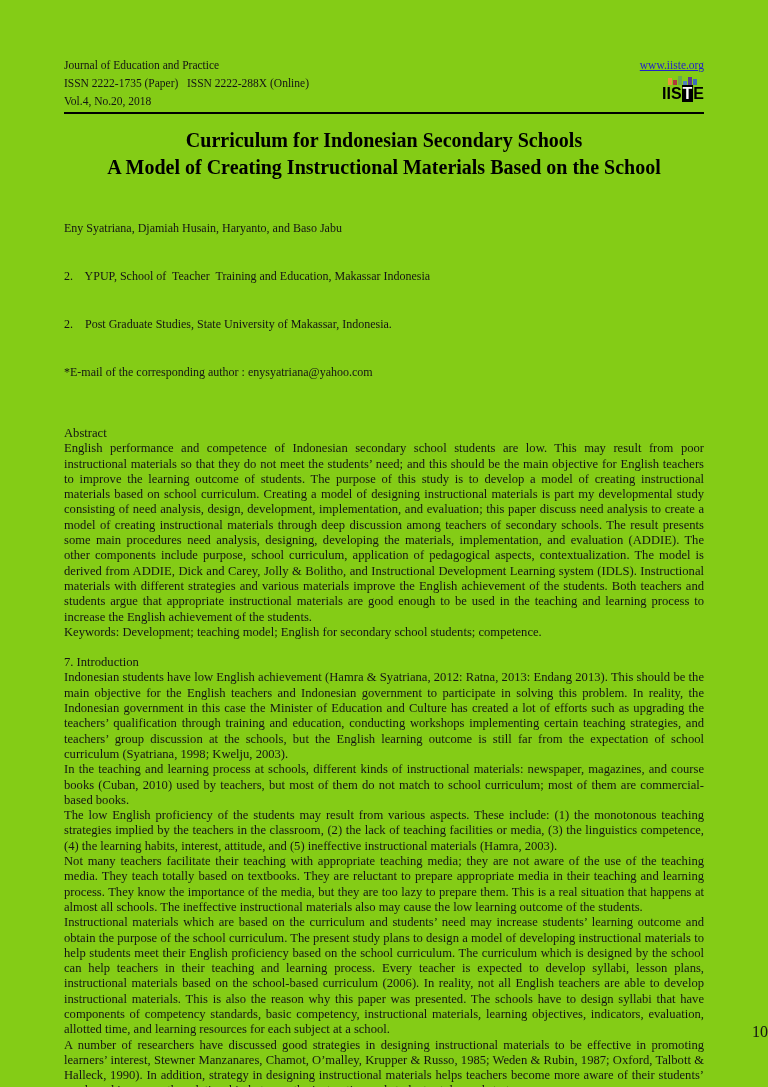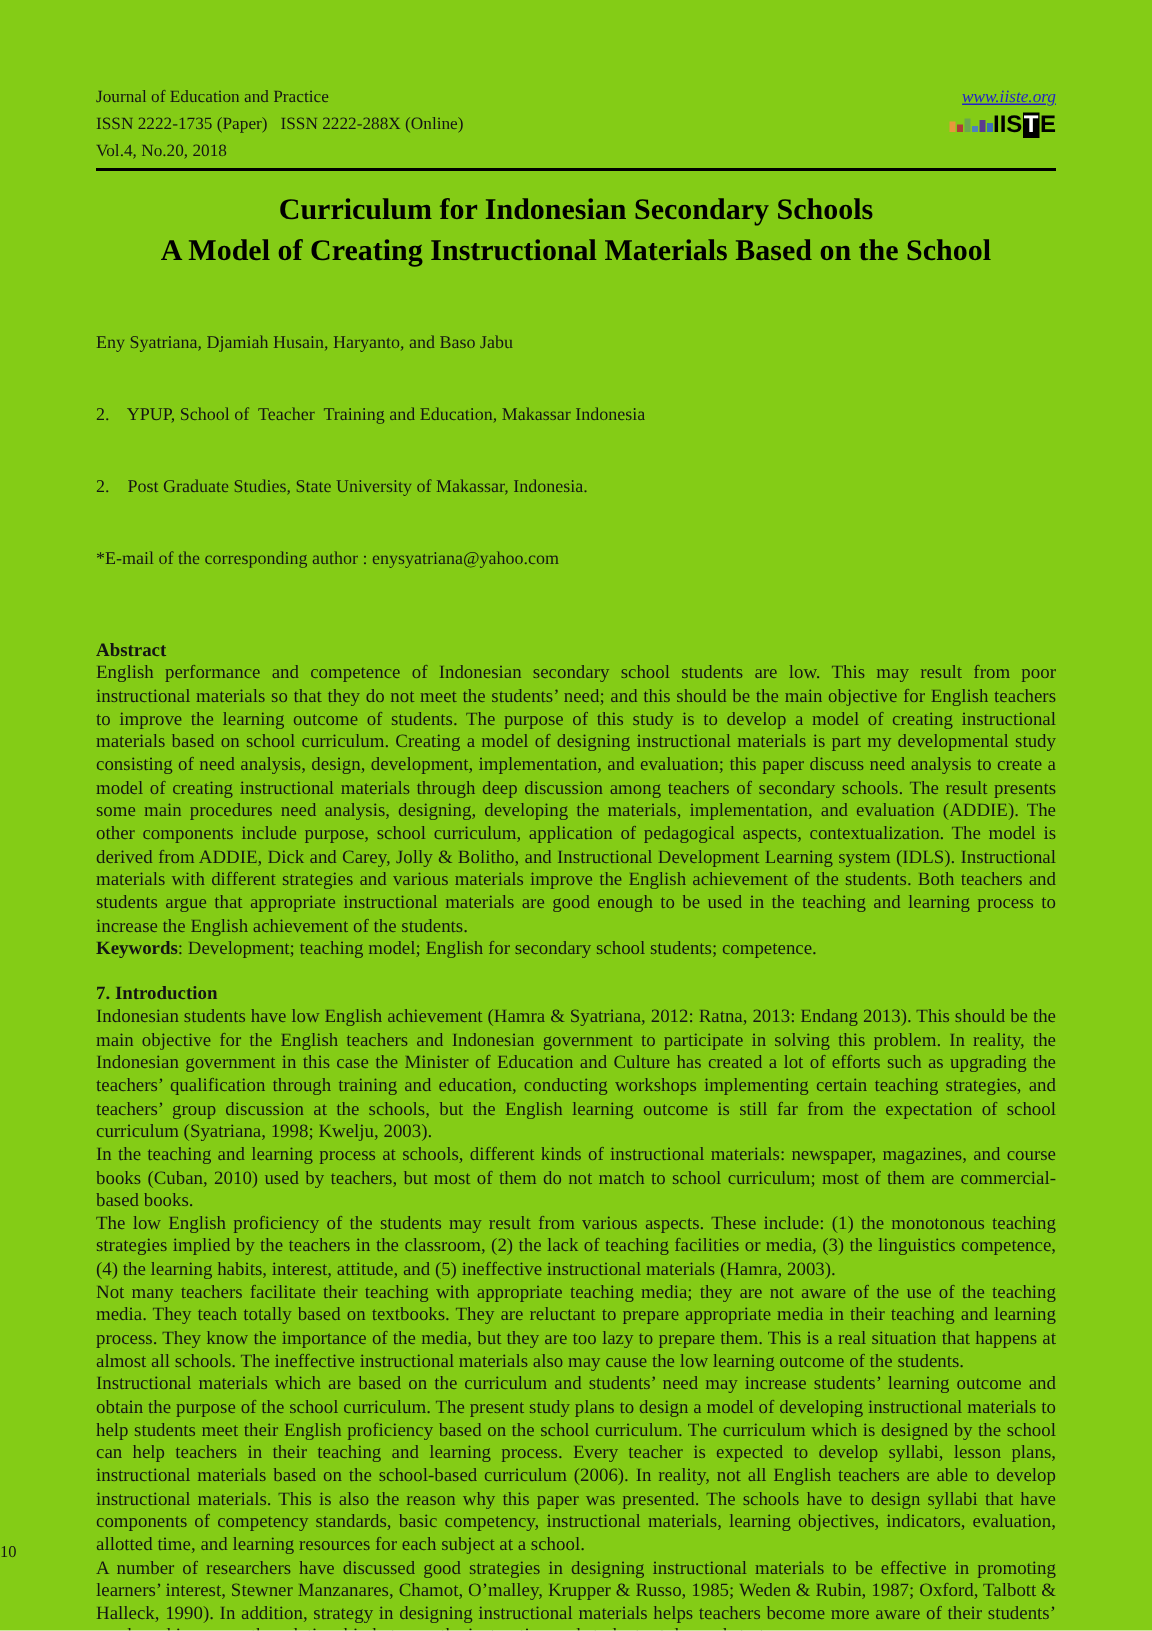--- a/index.html
+++ b/index.html
@@ -6,40 +6,40 @@
   .page{
     width:768px;height:1087px;box-sizing:border-box;
     padding:56px 64px 0;position:relative;background:#84cc16;
     font-family:"Liberation Serif",serif;color:#141414;overflow:hidden;
   }
   
   .header{display:flex;justify-content:space-between;align-items:flex-start;
           font-size:11.5px;line-height:18px;}
   .header-left div{white-space:pre-wrap;}
   .header-right{display:flex;flex-direction:column;align-items:flex-end;}
-  .site-link{text-decoration:underline;cursor:pointer;font-style:italic;}
-  .logo{margin-top:2px;display:flex;flex-direction:row;align-items:center;line-height:normal;}
+  .site-link{text-decoration:underline;cursor:pointer;}
+  .logo{margin-top:2px;display:flex;flex-direction:column;align-items:center;line-height:normal;}
   .logo-bars{display:flex;align-items:flex-end;gap:1px;height:9px;margin-bottom:1px;}
   .logo-bars span{width:4px;display:inline-block;}
   .logo-text{font-family:"Liberation Sans",sans-serif;font-weight:bold;
              font-size:16px;line-height:16px;letter-spacing:0;color:#000;}
   .logo-t{background:#000;color:#fff;padding:0 1px;}
   .rule{border-top:2px solid #000;margin-top:2px;}
   
   .title{margin:13px 0 0;font-size:20px;line-height:27px;font-weight:bold;text-align:center;color:#000;}
   .title span{display:block;}
   .authors{margin-top:7px;font-size:12px;line-height:16px;white-space:pre-wrap;}
   
   .bodytext{font-size:12.6px;line-height:15.3px;}
   .bodytext p{margin:0;text-align:justify;}
-  .bold{font-weight:bold;}
+  .bold{font-weight:normal;}
   .abstract{margin-top:14px;}
   .intro{margin-top:15px;}
   .page-number{position:absolute;bottom:46px;left:0;width:100%;
-               text-align:left;font-size:11px;}
+               text-align:right;font-size:16px;}
 </style>
 </head>
 <body>
 
 <div class="page">
 
   <div class="header">
     <div class="header-left">
       <div>Journal of Education and Practice</div>
       <div>ISSN 2222-1735 (Paper)   ISSN 2222-288X (Online)</div>

